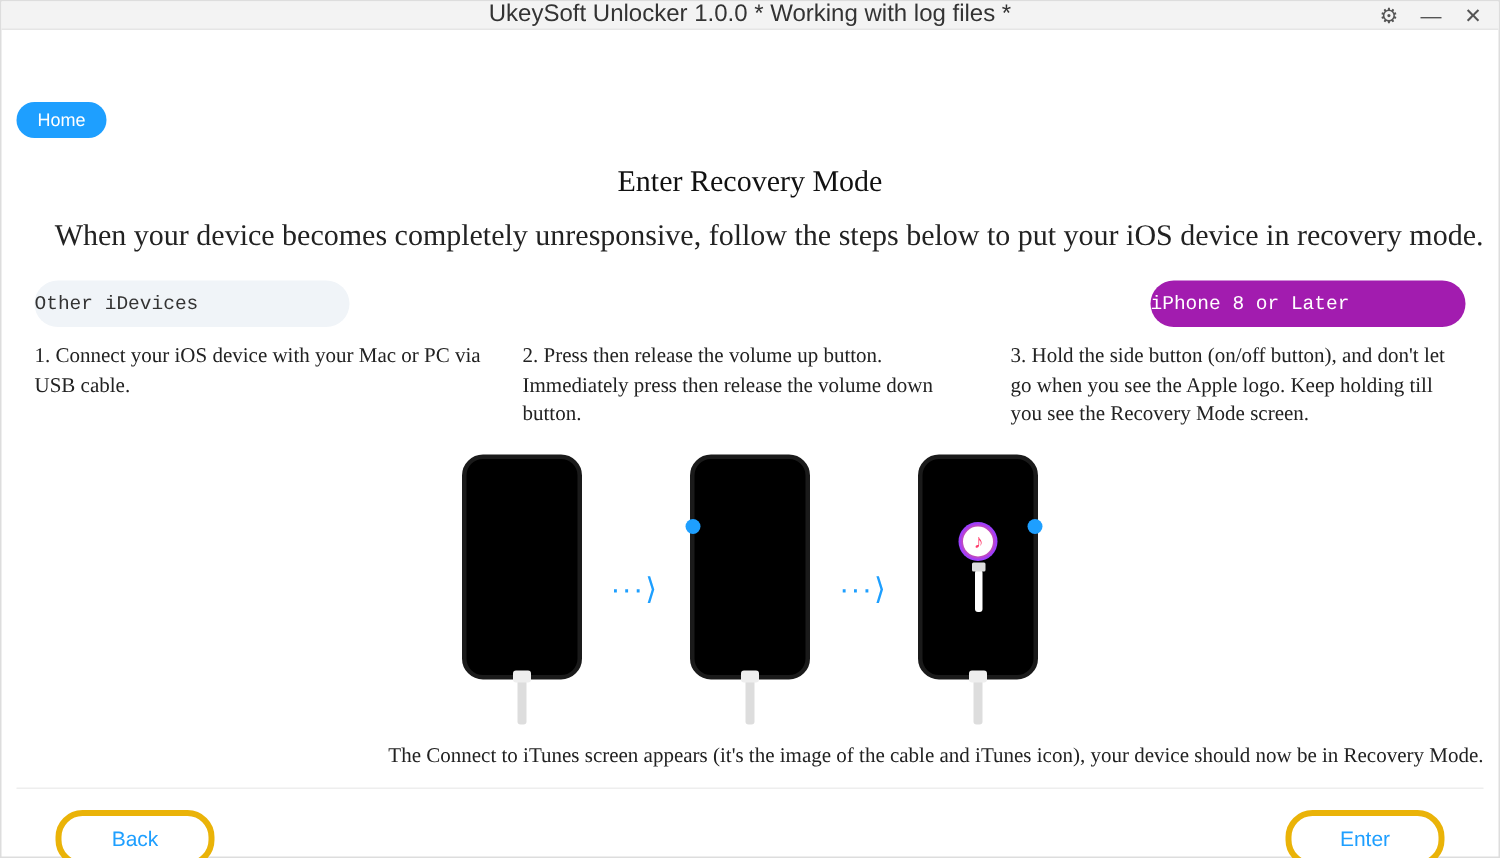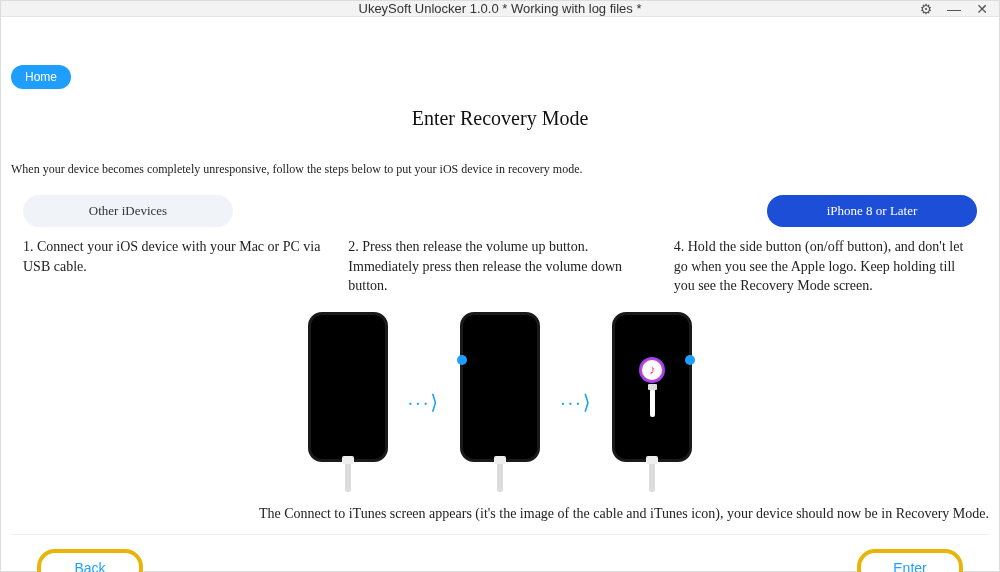--- a/index.html
+++ b/index.html
@@ -21,21 +21,21 @@
     .titlebar {
       height: 30px;
       background: #f3f3f3;
       display: flex;
       align-items: center;
       justify-content: center;
       position: relative;
       border-bottom: 1px solid #e5e5e5;
     }
     .titlebar-title {
-      font-size: 13px;
+      font-size: 16px;
       color: #333;
     }
     .titlebar-controls {
       position: absolute;
       right: 8px;
       top: 0;
       height: 100%;
       display: flex;
       align-items: center;
       gap: 10px;
@@ -66,45 +66,44 @@
     }
     .page-title {
       text-align: center;
       font-size: 20px;
       font-weight: 400;
       color: #111;
       margin-top: 18px;
       font-family: Georgia, serif;
     }
     .subtitle {
-      text-align: left;
-      font-size: 12px;
+      text-align: right;
+      font-size: 20px;
       color: #222;
-      margin-top: 32px;
+      margin-top: 13px;
       font-family: Georgia, serif;
     }
     .tabs {
       display: flex;
       justify-content: space-between;
       margin-top: 18px;
       padding: 0 12px;
     }
     .tab {
       width: 210px;
-      text-align: center;
       padding: 8px 0;
       border-radius: 18px;
       font-size: 13px;
       cursor: pointer;
       background: #f0f4f8;
       color: #333;
-      font-family: Liberation Serif, serif;
+      font-family: Liberation Mono, monospace;
     }
     .tab.active {
-      background: #1d4ed8;
+      background: #a21caf;
       color: #fff;
     }
     .steps {
       display: flex;
       margin-top: 10px;
       padding: 0 12px;
       gap: 22px;
     }
     .step {
       flex: 1;
@@ -274,21 +273,21 @@
     <div class="subtitle">When your device becomes completely unresponsive, follow the steps below to put your iOS device in recovery mode.</div>
 
     <div class="tabs">
       <div class="tab">Other iDevices</div>
       <div class="tab active">iPhone 8 or Later</div>
     </div>
 
     <div class="steps">
       <div class="step">1. Connect your iOS device with your Mac or PC via USB cable.</div>
       <div class="step">2. Press then release the volume up button. Immediately press then release the volume down button.</div>
-      <div class="step">4. Hold the side button (on/off button), and don't let go when you see the Apple logo. Keep holding till you see the Recovery Mode screen.</div>
+      <div class="step">3. Hold the side button (on/off button), and don't let go when you see the Apple logo. Keep holding till you see the Recovery Mode screen.</div>
     </div>
 
     <div class="phones">
       <div class="phone-wrap">
         <div class="phone">
           <div class="notch"></div>
         </div>
         <div class="cable"></div>
       </div>
 

